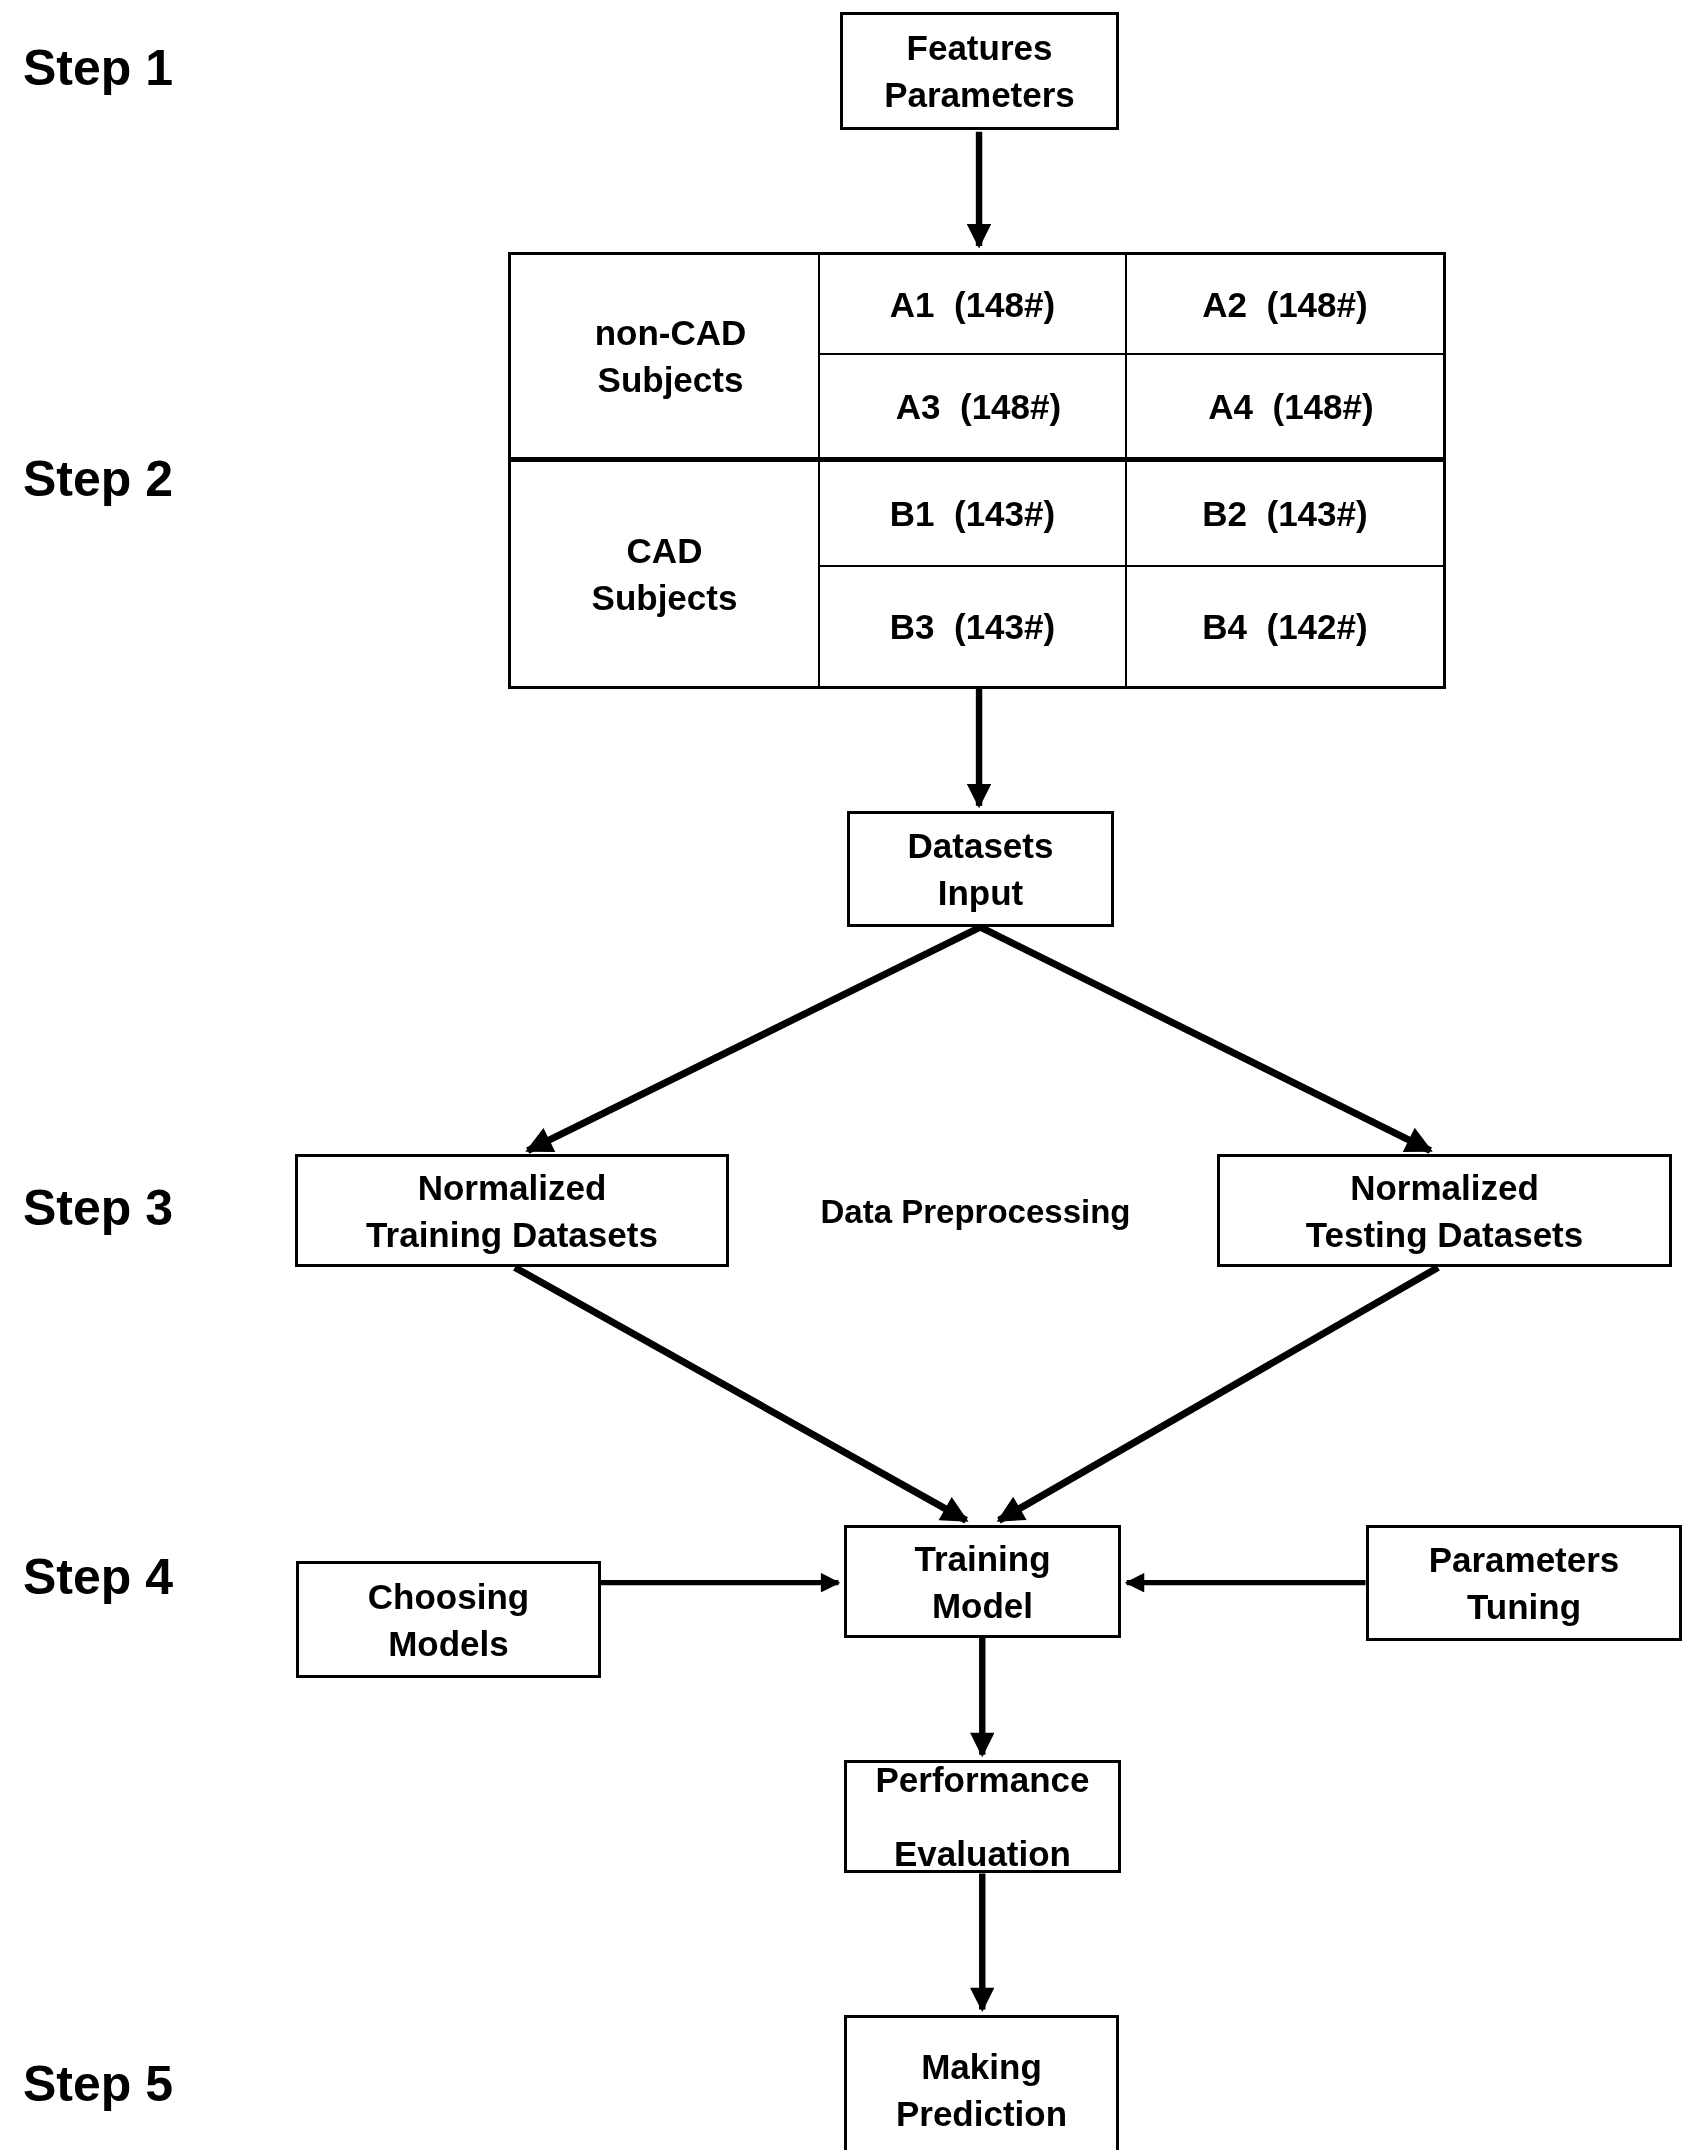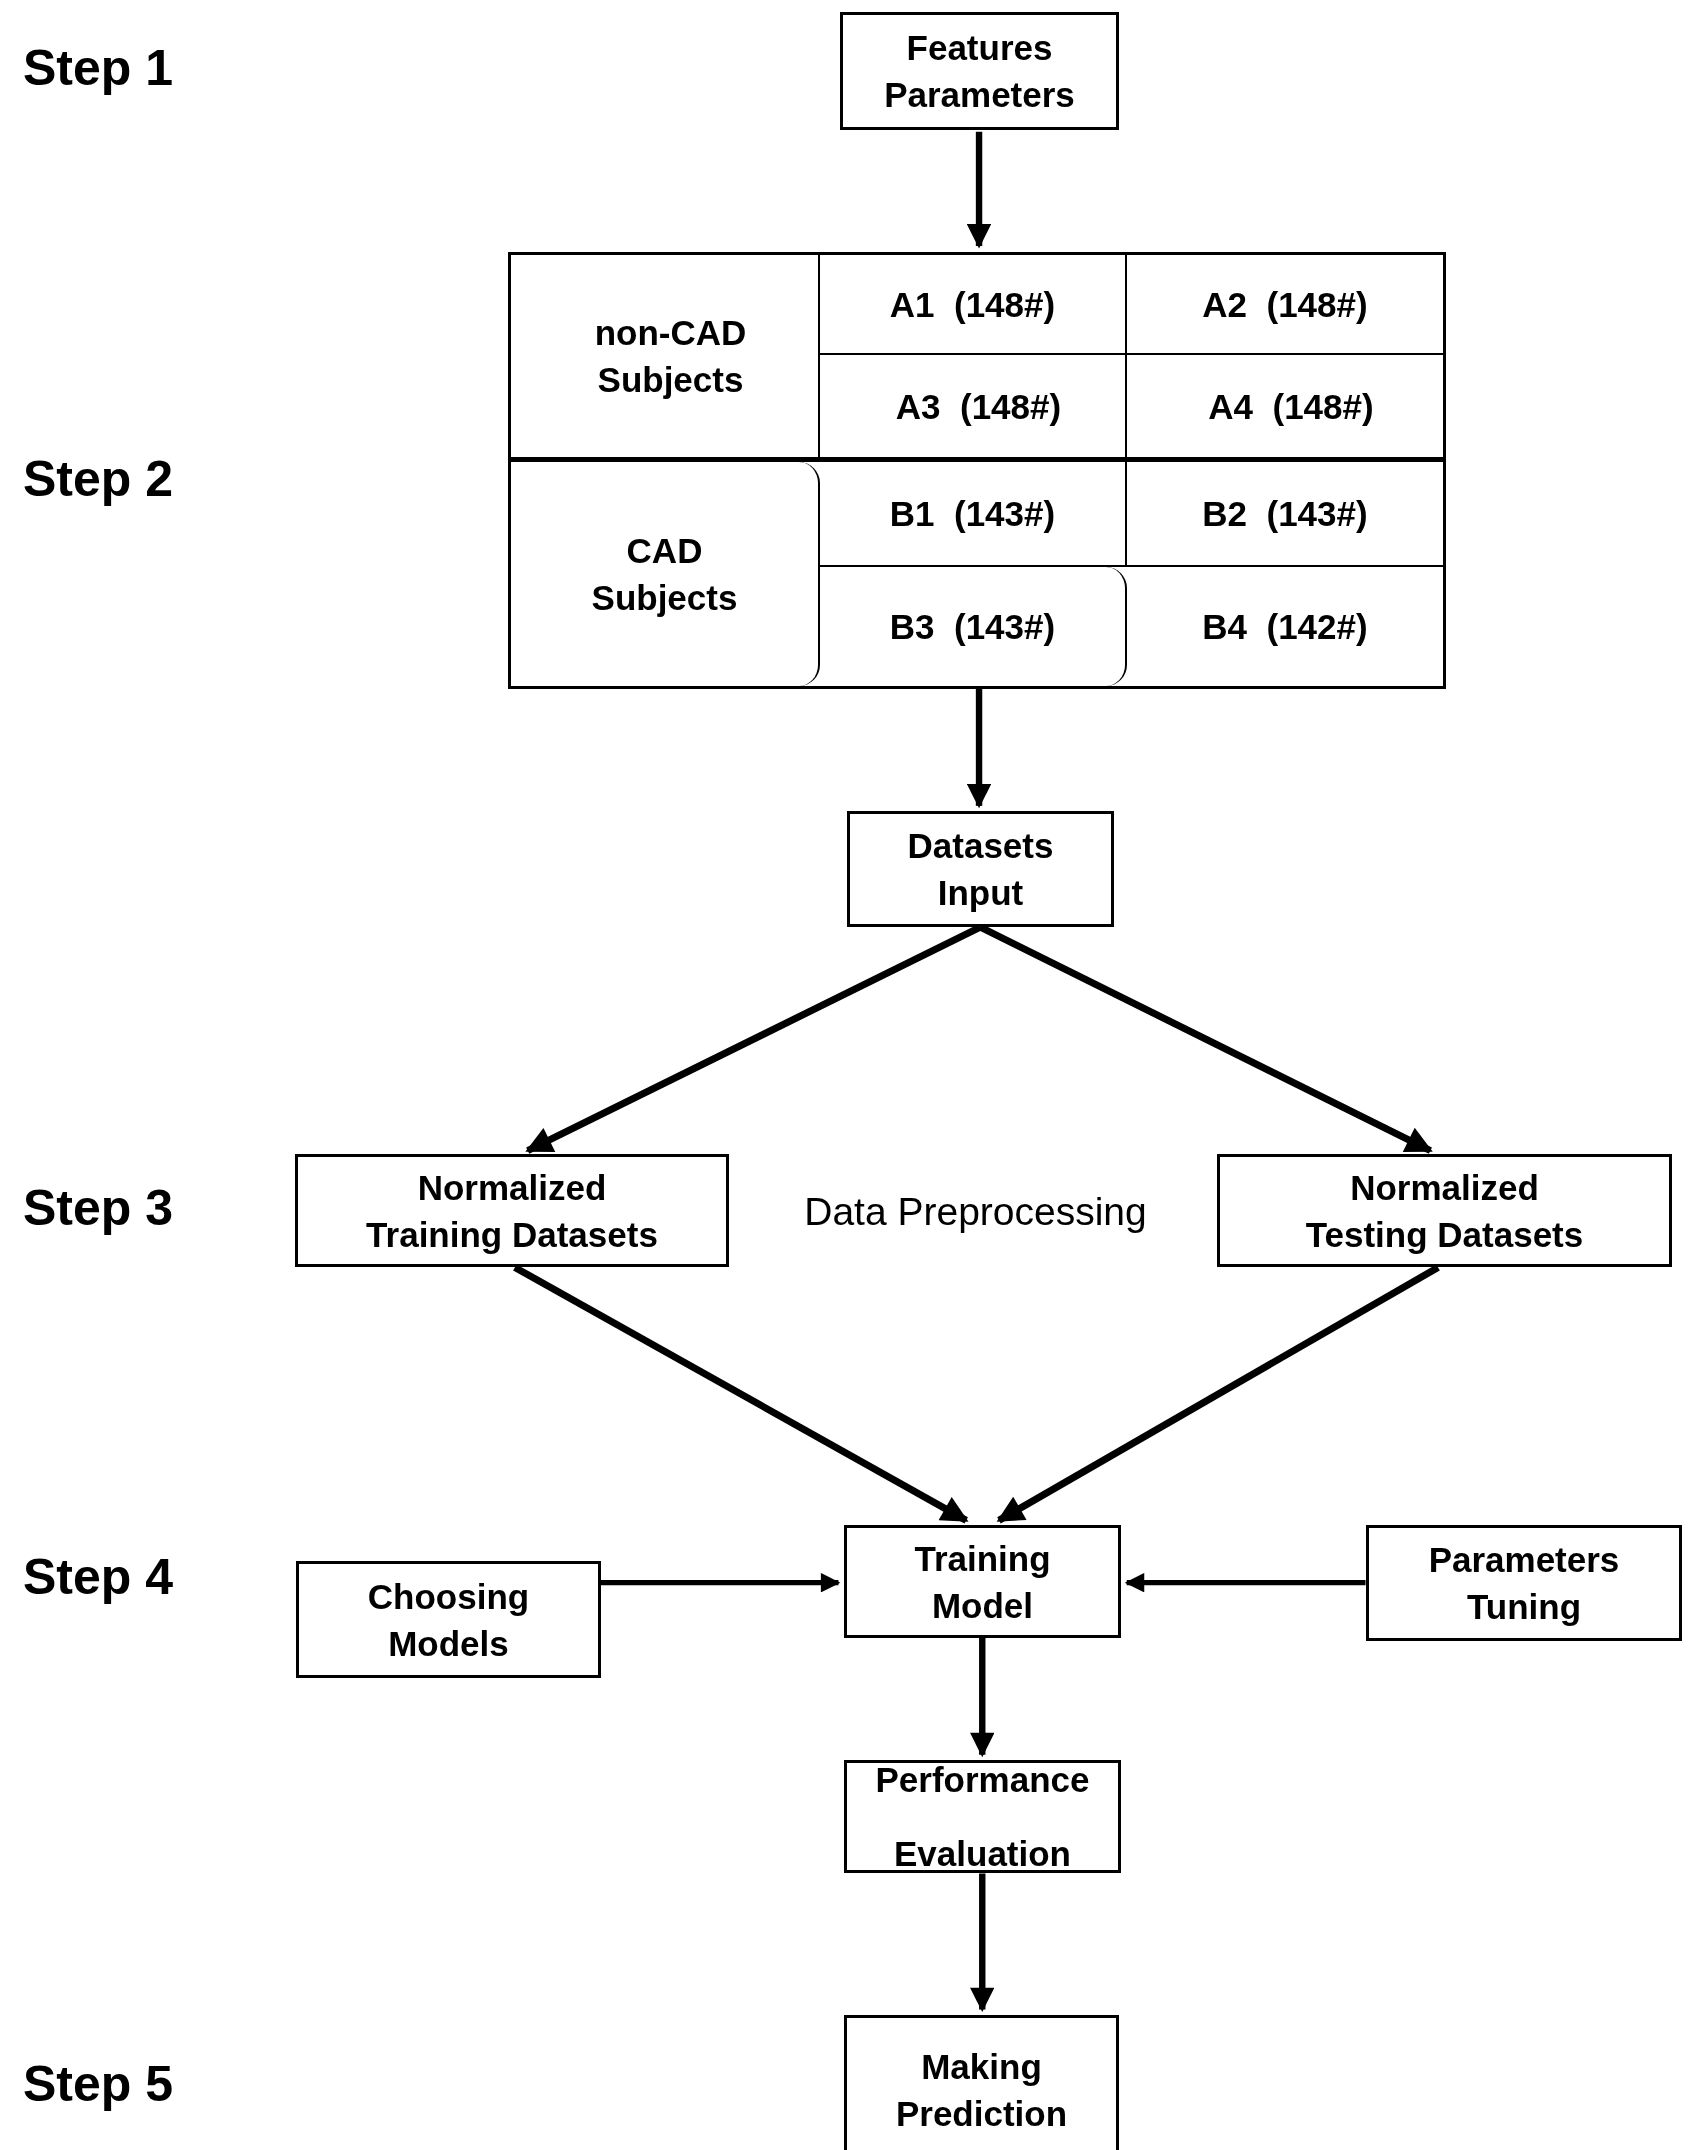--- a/index.html
+++ b/index.html
@@ -47,22 +47,22 @@
     font-size: 35px;
     font-weight: bold;
     line-height: 47px;
     white-space: pre;
   }
   .float-label {
     position: absolute;
     display: flex;
     align-items: center;
     justify-content: center;
-    font-size: 39px;
-    font-weight: normal;
+    font-size: 33px;
+    font-weight: bold;
     white-space: pre;
   }
   .tbl {
     position: absolute;
     left: 508px;
     top: 252px;
     width: 938px;
     height: 437px;
     box-sizing: border-box;
     border: 3.9px solid #000000;
@@ -79,21 +79,21 @@
     align-items: center;
     justify-content: center;
     text-align: center;
     font-size: 35px;
     font-weight: bold;
     line-height: 47px;
     white-space: pre;
   }
   .cell.group { grid-row: span 2; }
   .cell.last-col { border-right: none; }
-  .cell.last-row { border-bottom: none; border-radius: 21px; }
+  .cell.last-row { border-bottom: none; }
   .cell.thick-bottom { border-bottom-width: 5.1px; padding-left: 12px; }
 </style>
 </head>
 <body>
 
 <div class="canvas">
 
   <svg class="arrow-layer" viewBox="0 0 2662 3350">
     <defs>
       <marker id="ah" viewBox="0 0 10 10" refX="9" refY="5" markerWidth="4.2" markerHeight="3.8" orient="auto-start-reverse" markerUnits="strokeWidth">

